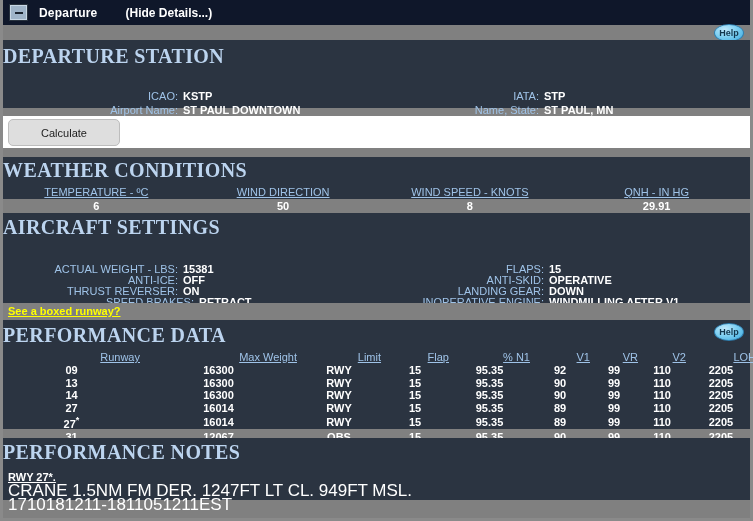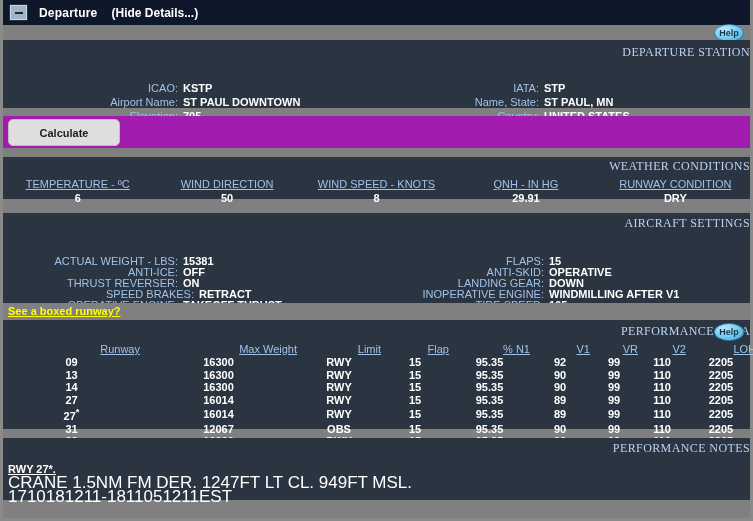--- a/index.html
+++ b/index.html
@@ -35,31 +35,31 @@
     cursor:pointer;
     margin-right:11px;
   }
   .min-btn i{display:block;width:8px;height:2px;background:#1b2430;}
   .title-text{
     color:#ffffff;font-weight:bold;font-size:12px;
     letter-spacing:.2px;
   }
   .hide-details{
     color:#ffffff;font-weight:bold;font-size:12px;
-    margin-left:14px;cursor:pointer;
+    margin-left:28px;cursor:pointer;
   }
 
   
   .gray-bar{background:#808080;width:100%;}
   .panel{background:#2b3441;width:100%;box-sizing:border-box;position:relative;}
 
   .section-title{
-    text-align:right;
+    text-align:left;
     font-family:"Liberation Serif", serif;
-    font-weight:normal;font-size:12px;
+    font-weight:bold;font-size:20px;
     color:#bcd4ef;
     letter-spacing:.4px;
   }
 
   
   .kv-wrap{position:relative;}
   .kv{
     position:absolute;
     white-space:nowrap;
     line-height:14px;
@@ -85,21 +85,21 @@
     background:radial-gradient(ellipse at 35% 28%, #bfe8fb 0%, #7fd0f2 45%, #3ba8dd 100%);
     border:1px solid #2f7fb0;
     color:#13384f;
     font-size:9px;font-weight:bold;
     display:flex;align-items:center;justify-content:center;
     cursor:pointer;
     line-height:1;
   }
 
   
-  .calc-row{height:32px;background:#a21caf;position:relative;font-weight:bold;}
+  .calc-row{height:32px;background:#ffffff;position:relative;}
   .calc-btn{
     position:absolute;left:5px;top:3px;
     width:110px;height:25px;
     background:#dedede;
     border:1px solid #bdbdbd;
     border-radius:5px;
     color:#1c1c1c;font-size:11px;
     display:flex;align-items:center;justify-content:center;
     cursor:pointer;
   }
@@ -215,24 +215,20 @@
         <span class="colhead">WIND DIRECTION</span>
         <span class="colval">50</span>
       </div>
       <div class="wx-cell">
         <span class="colhead">WIND SPEED - KNOTS</span>
         <span class="colval">8</span>
       </div>
       <div class="wx-cell">
         <span class="colhead">QNH - IN HG</span>
         <span class="colval">29.91</span>
-      </div>
-      <div class="wx-cell">
-        <span class="colhead">RUNWAY CONDITION</span>
-        <span class="colval">DRY</span>
       </div>
     </div>
   </div>
 
   <div class="gray-bar" style="height:14px;"></div>
 
   <div class="panel" style="height:90px;">
     <div class="section-title" style="padding-top:3px;">AIRCRAFT SETTINGS</div>
 
     <div class="kv-wrap">

